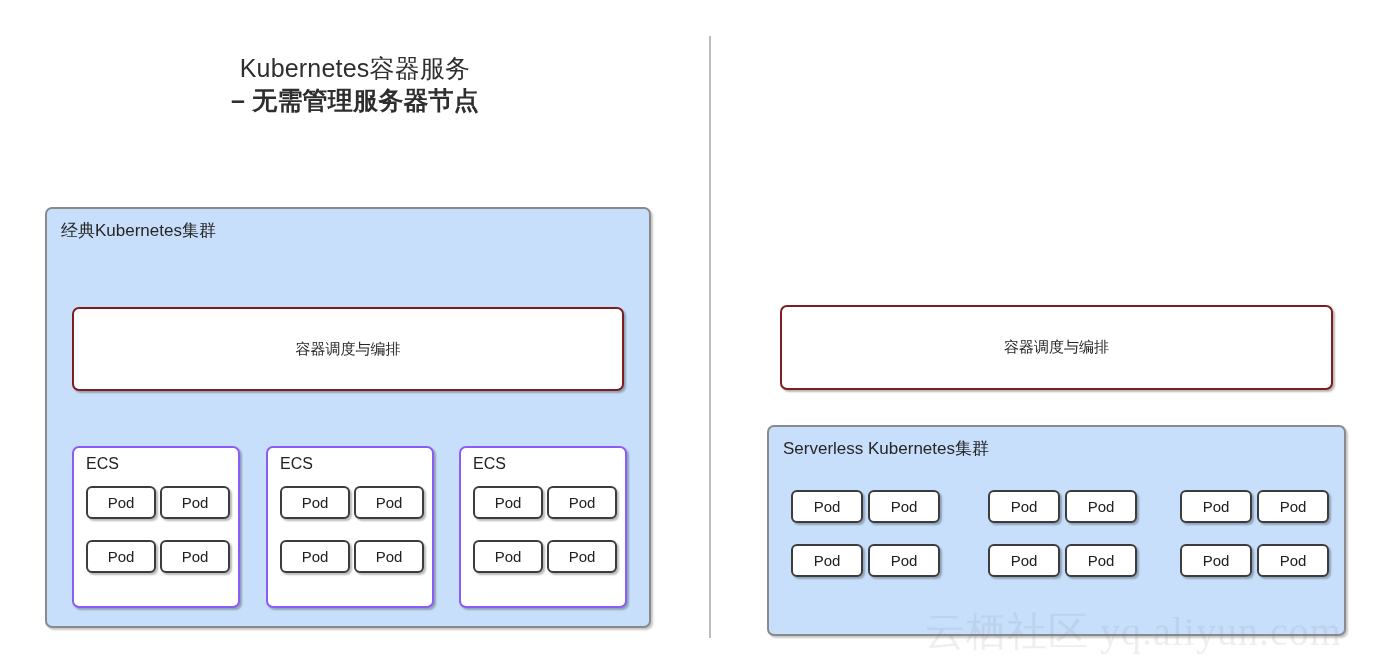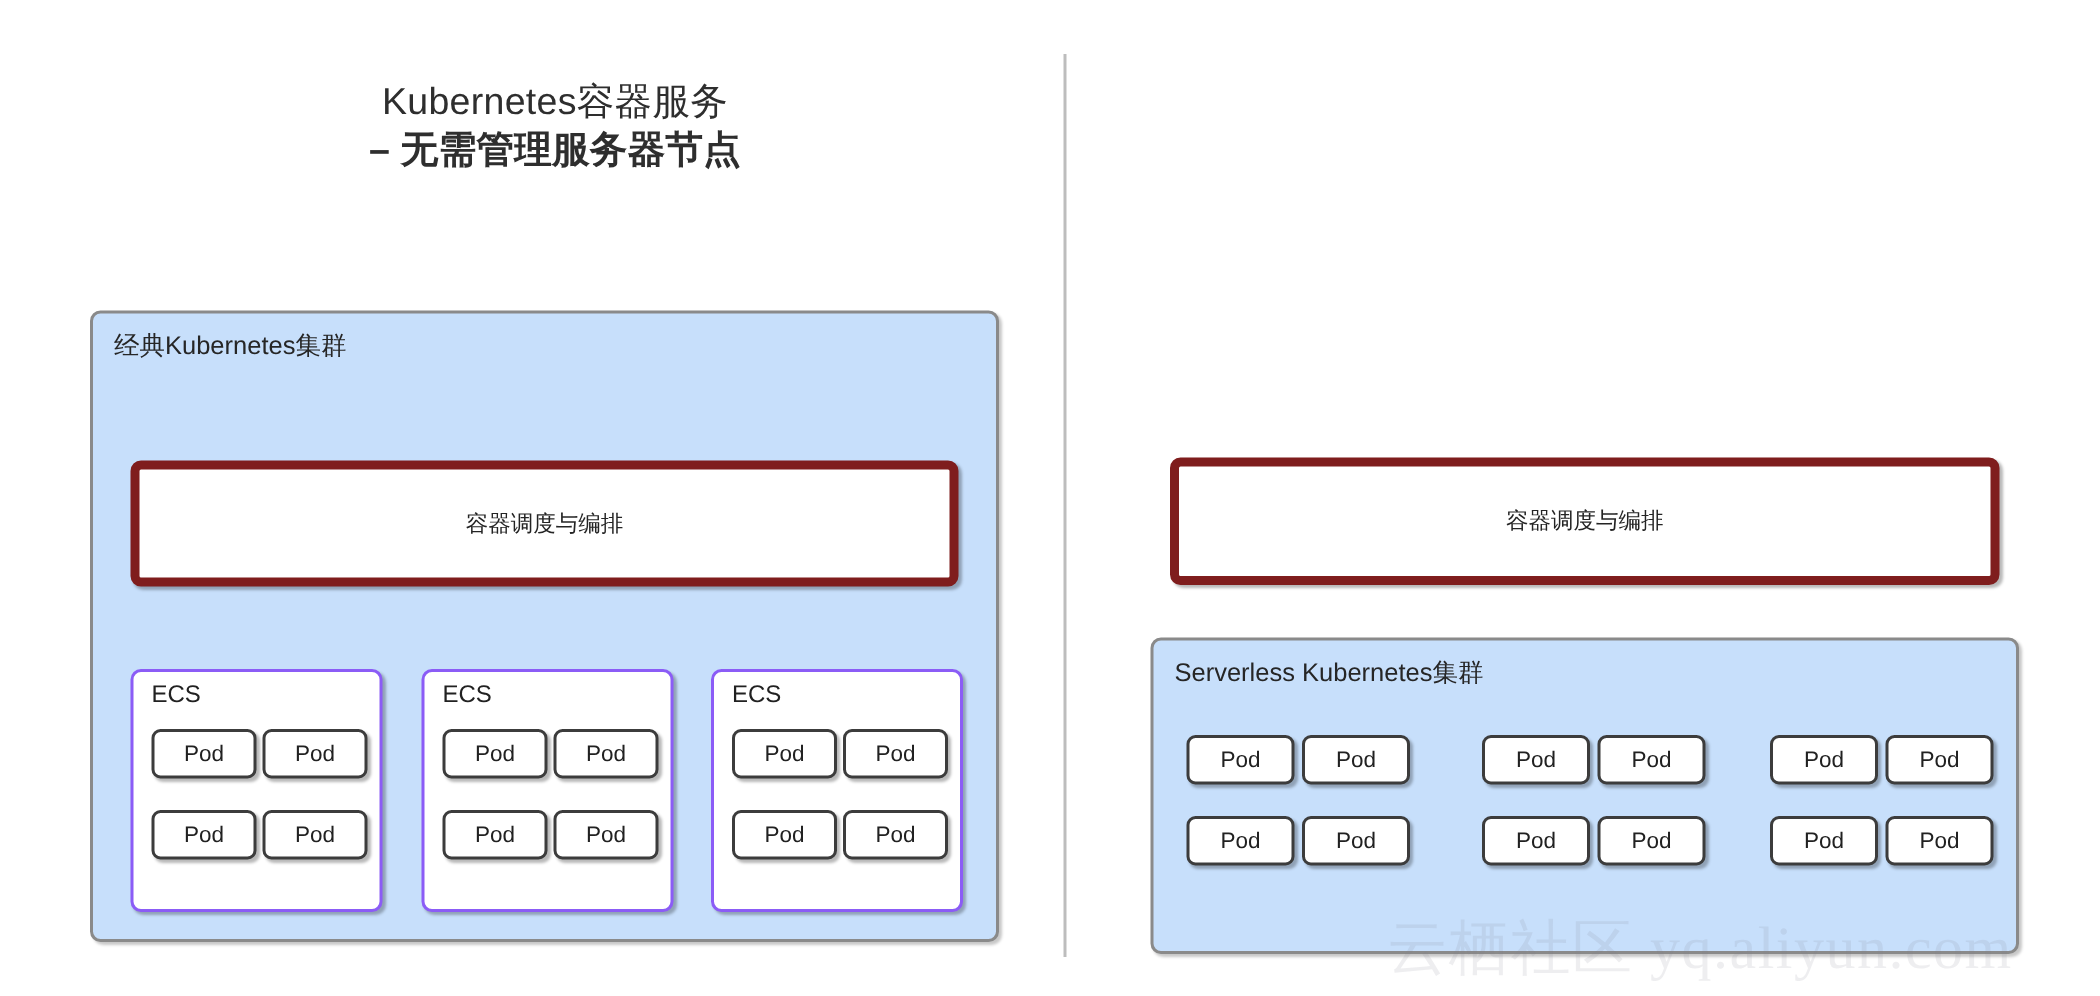--- a/index.html
+++ b/index.html
@@ -15,21 +15,21 @@
     font-family: "Liberation Sans", "DejaVu Sans", sans-serif;
     color: #2b2b2b;
   }
 
   
   .panel {
     position: absolute;
     top: 0;
     height: 664px;
   }
-  #panel-left  { left: 15px;    width: 710px; }
+  #panel-left  { left: 0;    width: 710px; }
   #panel-right { left: 710px; width: 690px; }
 
   .divider {
     position: absolute;
     left: 709px;
     top: 36px;
     width: 2px;
     height: 602px;
     background: #bdbdbd;
   }
@@ -71,21 +71,21 @@
     font-size: 17px;
     font-weight: 400;
     color: #262626;
     white-space: nowrap;
   }
 
   
   .wbox {
     position: absolute;
     background: #ffffff;
-    border: 6px solid #7f1d1d;
+    border: 2px solid #7f1d1d;
     border-radius: 7px;
     box-sizing: border-box;
     box-shadow: 2px 2px 2px rgba(0,0,0,.28);
   }
 
   .orchestration {
     display: flex;
     align-items: center;
     justify-content: center;
     font-size: 15px;

